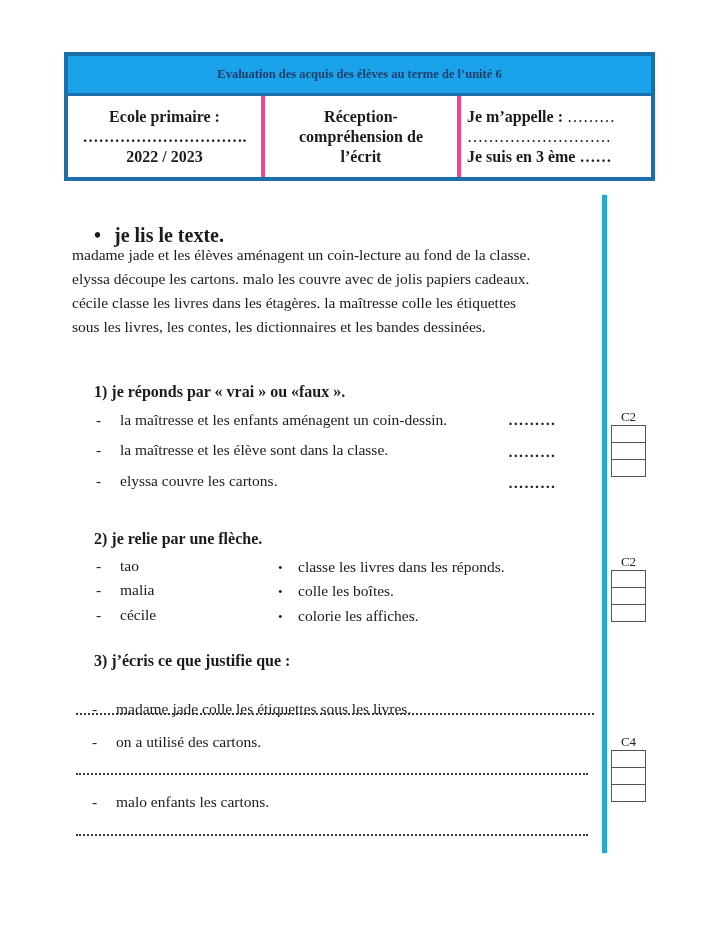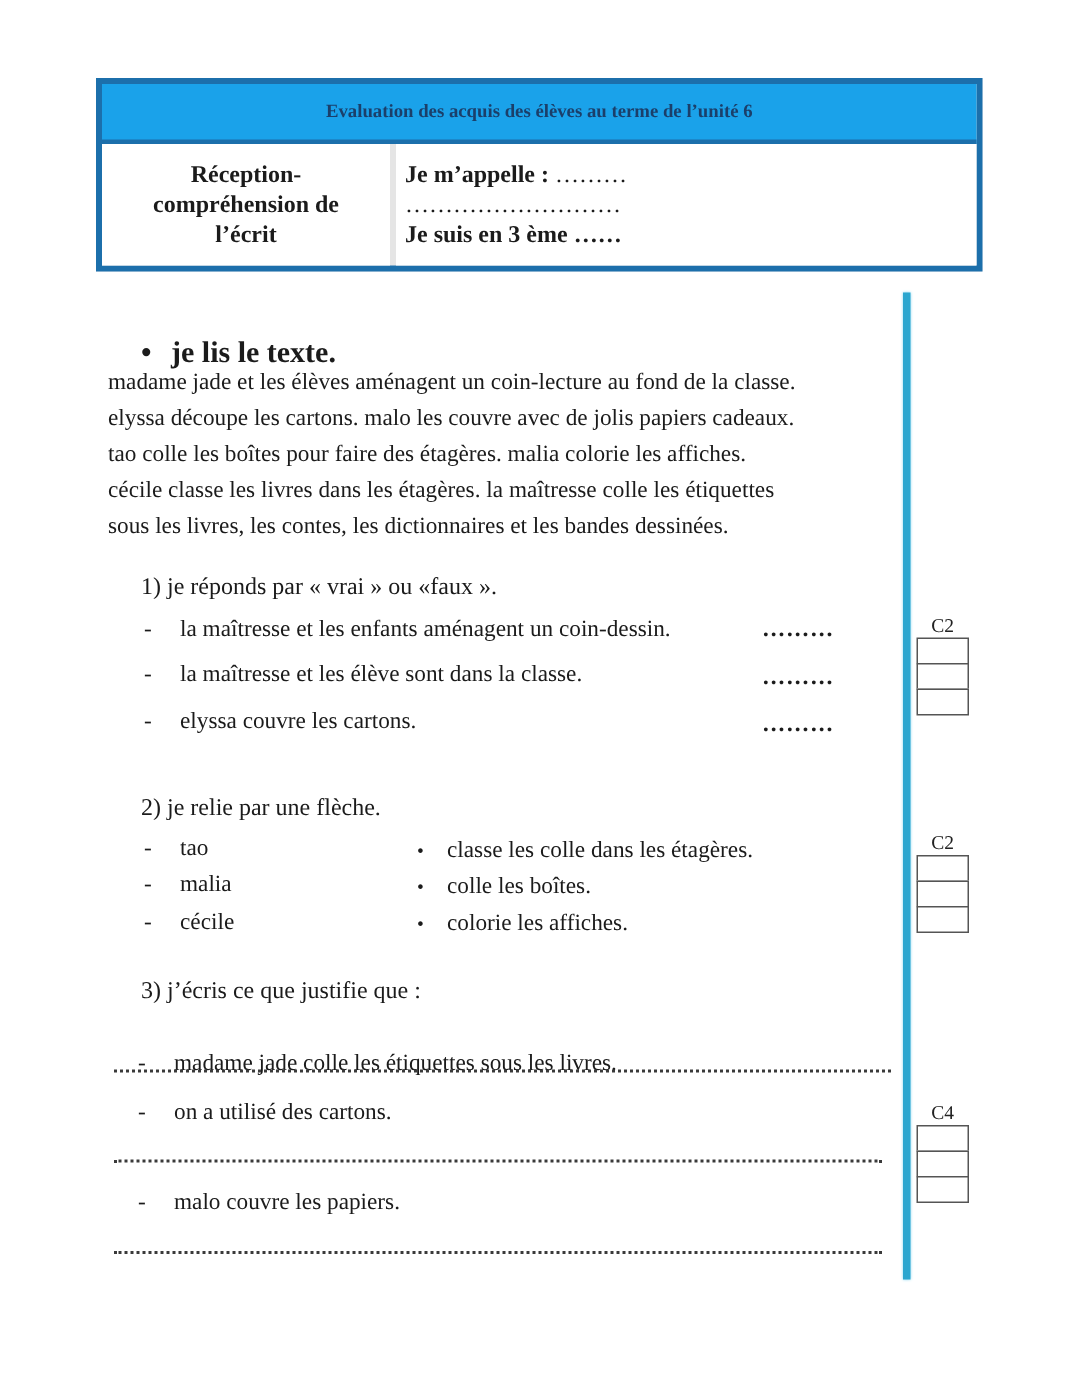--- a/index.html
+++ b/index.html
@@ -3,21 +3,21 @@
   <meta charset="utf-8">
   <style>
     html, body { margin: 0; padding: 0; }
     body {
       width: 720px; height: 932px; background: #ffffff; position: relative;
       font-family: "Liberation Serif", "DejaVu Serif", serif; color: #1b1b1b;
       overflow: hidden;
     }
     .header {
       position: absolute; left: 64px; top: 52px; width: 591px; height: 129px;
-      box-sizing: border-box; border: 4px solid #1c6fab; background: #e5e5e5;
+      box-sizing: border-box; border: 4px solid #1c6fab; background: #ec4899;
     }
     .header .title-band {
       position: absolute; left: 0; top: 0; right: 0; height: 37px;
       background: #1aa2ea; display: flex; align-items: center; justify-content: center;
       font-weight: bold; font-size: 12.5px; color: #1b3f6a;
       border-bottom: 3px solid #1c6fab;
     }
     .header .cells {
       position: absolute; left: 0; right: 0; top: 40px; bottom: 0;
       display: flex; gap: 4px;
@@ -41,21 +41,21 @@
     .intro-title {
       position: absolute; left: 94px; top: 224px; font-weight: bold; font-size: 20px;
     }
     .intro-title .bullet { display: inline-block; width: 20px; }
     .passage {
       position: absolute; left: 72px; top: 243px; width: 530px;
       font-size: 15.5px; line-height: 24px;
     }
     .passage div { white-space: nowrap; }
 
-    .q-title { position: absolute; font-weight: normal; font-size: 16px; }
+    .q-title { position: absolute; font-weight: bold; font-size: 16px; }
     .q-line { position: absolute; font-size: 15.5px; white-space: nowrap; }
     .dash { display: inline-block; width: 24px; }
     .answer-dots {
       position: absolute; left: 508px; font-weight: bold; font-size: 15.5px; letter-spacing: 0.5px;
     }
     .bullet-item { position: absolute; font-size: 15.5px; white-space: nowrap; }
     .bullet-item .b { display: inline-block; width: 20px; font-size: 13px; }
 
     .write-line {
       position: absolute; left: 76px; height: 0; border-bottom: 2px dotted #3a3a3a;
@@ -69,20 +69,25 @@
       width: 35px; height: 18px; border: 1px solid #555; box-sizing: border-box; margin-top: -1px; background: #fff;
     }
     .score .box:first-of-type { margin-top: 0; }
   </style>
 </head>
 <body>
 
 <div class="header">
   <div class="title-band">Evaluation des acquis des élèves au terme de l’unité 6</div>
   <div class="cells">
+    <div class="cell c1">
+      <div>Ecole primaire :</div>
+      <div>………………………….</div>
+      <div>2022 / 2023</div>
+    </div>
     <div class="cell c2">
       <div>Réception-</div>
       <div>compréhension de</div>
       <div>l’écrit</div>
     </div>
     <div class="cell c3">
       <div>
         <span>Je m’appelle :</span>
         <span class="dots-light">………</span>
       </div>
@@ -96,21 +101,20 @@
 </div>
 
 <div class="vbar"></div>
 
 <div class="intro-title">
   <span class="bullet">•</span><span>je lis le texte.</span>
 </div>
 <div class="passage">
   <div>madame jade et les élèves aménagent un coin-lecture au fond de la classe.</div>
   <div>elyssa découpe les cartons. malo les couvre avec de jolis papiers cadeaux.</div>
-  <div>tao colle les boîtes pour faire des étagères. malia colorie les affiches.</div>
   <div>cécile classe les livres dans les étagères. la maîtresse colle les étiquettes</div>
   <div>sous les livres, les contes, les dictionnaires et les bandes dessinées.</div>
 </div>
 
 <div class="q-title" style="left:94px; top:383px;">1) je réponds par « vrai »  ou  «faux ».</div>
 <div class="q-line" style="left:96px; top:411px;">
   <span class="dash">-</span><span>la maîtresse et les enfants aménagent un coin-dessin.</span>
 </div>
 <div class="answer-dots" style="top:411px;">………</div>
 <div class="q-line" style="left:96px; top:441px;">
@@ -133,21 +137,21 @@
 <div class="q-line" style="left:96px; top:557px;">
   <span class="dash">-</span><span>tao</span>
 </div>
 <div class="q-line" style="left:96px; top:581px;">
   <span class="dash">-</span><span>malia</span>
 </div>
 <div class="q-line" style="left:96px; top:606px;">
   <span class="dash">-</span><span>cécile</span>
 </div>
 <div class="bullet-item" style="left:278px; top:558px;">
-  <span class="b">•</span><span>classe les colle dans les étagères.</span>
+  <span class="b">•</span><span>classe les livres dans les réponds.</span>
 </div>
 <div class="bullet-item" style="left:278px; top:582px;">
   <span class="b">•</span><span>colle les boîtes.</span>
 </div>
 <div class="bullet-item" style="left:278px; top:607px;">
   <span class="b">•</span><span>colorie les affiches.</span>
 </div>
 
 <div class="score" style="top:555px;">
   <div class="label">C2</div>
@@ -159,21 +163,21 @@
 <div class="q-title" style="left:94px; top:652px;">3) j’écris ce que justifie que :</div>
 <div class="q-line" style="left:92px; top:672px;margin-top:28px;">
   <span class="dash">-</span><span>madame jade colle les étiquettes sous les livres.</span>
 </div>
 <div class="write-line" style="top:713px; width:518px;"></div>
 <div class="q-line" style="left:92px; top:733px;">
   <span class="dash">-</span><span>on a utilisé des cartons.</span>
 </div>
 <div class="write-line" style="top:773px; width:512px;"></div>
 <div class="q-line" style="left:92px; top:793px;">
-  <span class="dash">-</span><span>malo couvre les papiers.</span>
+  <span class="dash">-</span><span>malo enfants les cartons.</span>
 </div>
 <div class="write-line" style="top:834px; width:512px;"></div>
 
 <div class="score" style="top:735px;">
   <div class="label">C4</div>
   <div class="box"></div>
   <div class="box"></div>
   <div class="box"></div>
 </div>
 

